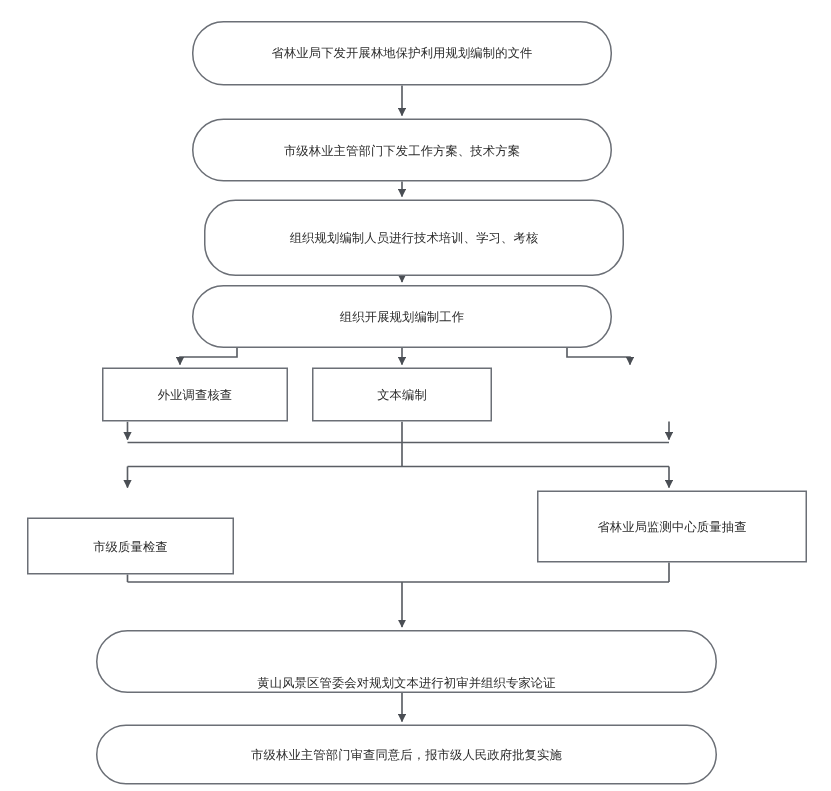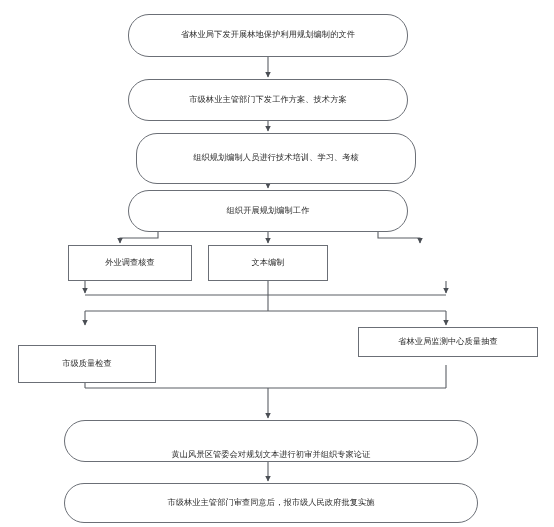--- a/index.html
+++ b/index.html
@@ -10,21 +10,20 @@
   }
   body {
     font-family: "DejaVu Sans", "Liberation Sans", sans-serif;
   }
   #flow-root {
     position: relative;
     width: 554px;
     height: 527px;
     background: #ffffff;
     overflow: hidden;
-    font-family: Liberation Serif, serif;
   }
   #flow-svg {
     position: absolute;
     left: 0;
     top: 0;
     width: 554px;
     height: 527px;
   }
   .node {
     position: absolute;
@@ -121,21 +120,21 @@
 
   <div class="node rect" style="left:208px; top:245px; width:120px; height:36px;">
     <span class="node-label">文本编制</span>
   </div>
 
 
   <div class="node rect" style="left:18px; top:327px; width:138px; height:38px;margin-top:18px;">
     <span class="node-label">市级质量检查</span>
   </div>
 
-  <div class="node rect" style="left:358px; top:327px; width:180px; height:30px;">
+  <div class="node rect" style="left:358px; top:327px; width:180px; height:48px;">
     <span class="node-label">省林业局监测中心质量抽查</span>
   </div>
 
   <div class="node pill" style="left:64px; top:420px; width:414px; height:42px;align-items:flex-end;">
     <span class="node-label">黄山风景区管委会对规划文本进行初审并组织专家论证</span>
   </div>
 
   <div class="node pill" style="left:64px; top:483px; width:414px; height:40px;">
     <span class="node-label">市级林业主管部门审查同意后，报市级人民政府批复实施</span>
   </div>

